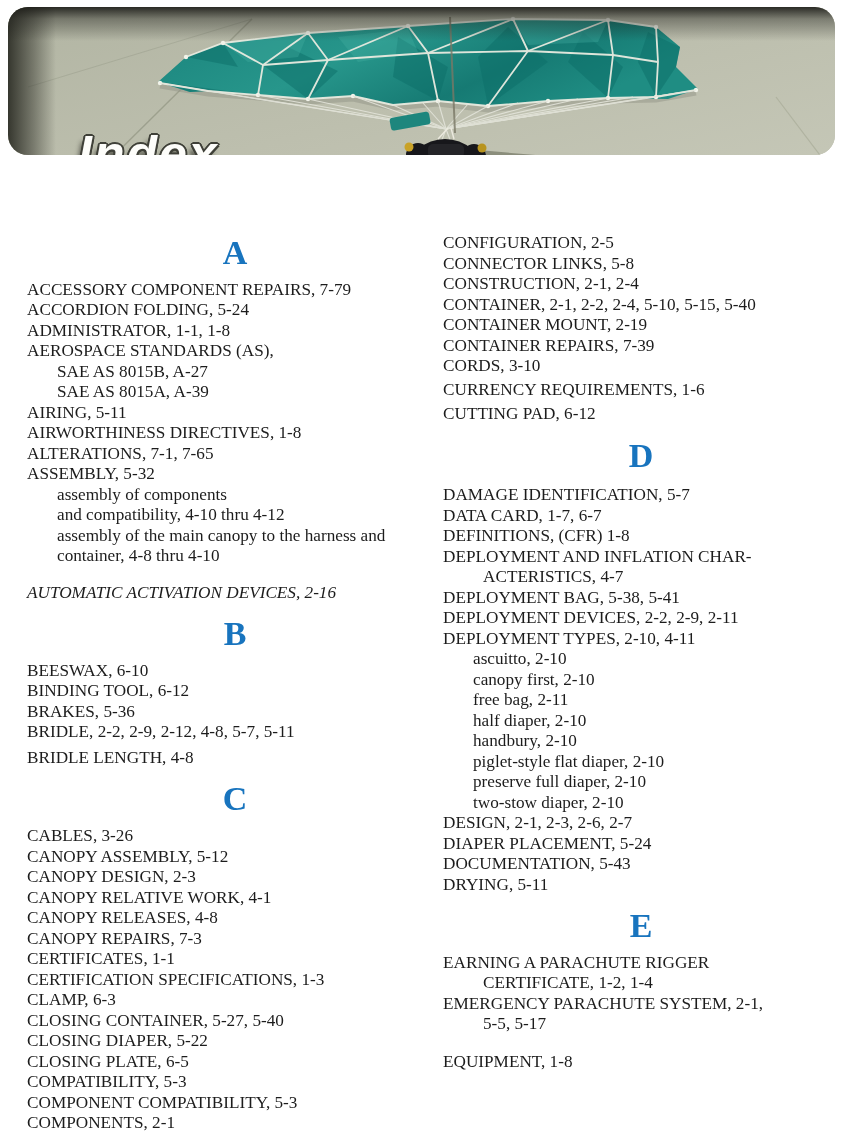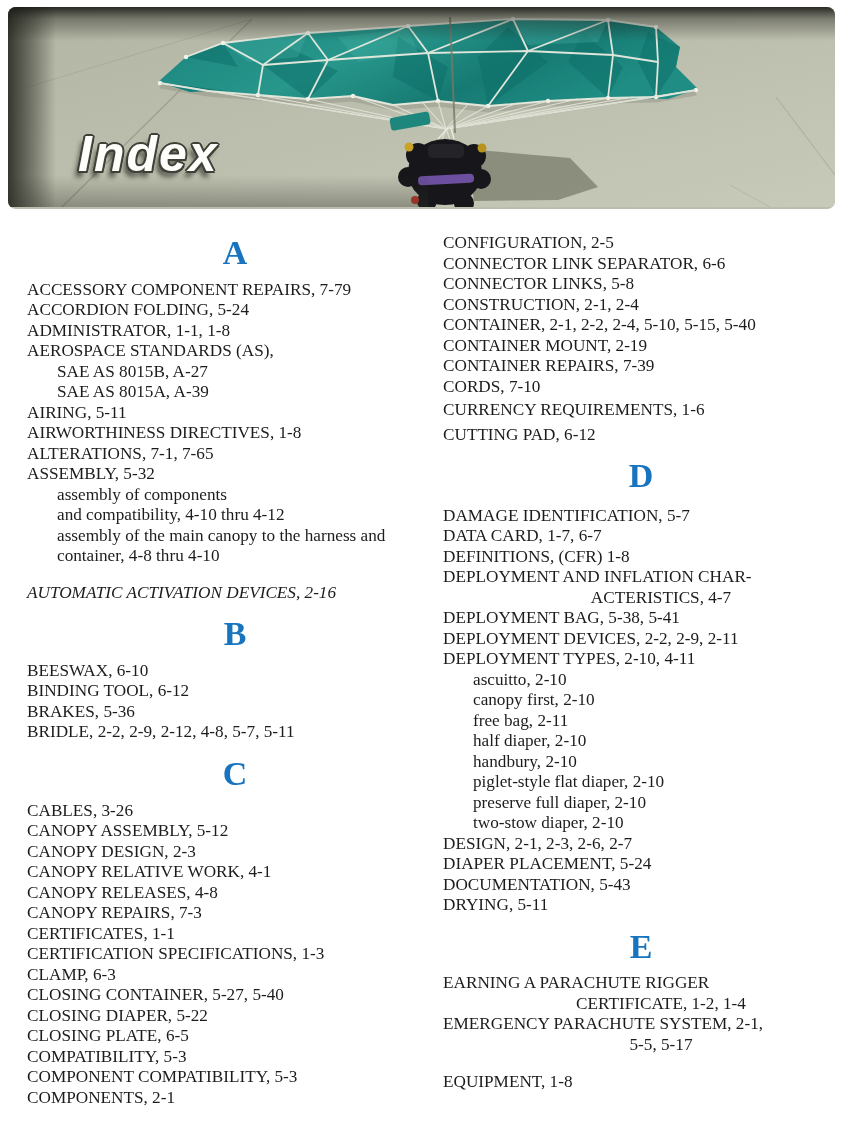--- a/index.html
+++ b/index.html
@@ -1,22 +1,22 @@
 <!DOCTYPE html>
 <html><head>
 <meta charset="utf-8">
 <style>
   html,body{margin:0;padding:0;}
   body{
     width:850px;height:1139px;background:#ffffff;position:relative;
     font-family:"Liberation Serif", serif;color:#1c1c1c;overflow:hidden;
   }
   .hero{
-    position:absolute;left:8px;top:7px;width:827px;height:202px;
-    border-radius:8px;overflow:hidden;background:#bcbead;
+    position:absolute;left:8px;top:7px;width:827px;height:148px;
+    border-radius:20px;overflow:hidden;background:#bcbead;
   }
   .hero svg{display:block;}
   .hero-title{
     position:absolute;left:70px;top:118px;
     font-family:"Liberation Sans", sans-serif;
     font-weight:bold;font-style:italic;
     font-size:50px;letter-spacing:2px;color:#fdfdfa;
     text-shadow:
       2px 0 0 #3f4038,-2px 0 0 #3f4038,0 2px 0 #3f4038,0 -2px 0 #3f4038,
       1.5px 1.5px 0 #3f4038,-1.5px 1.5px 0 #3f4038,
@@ -30,21 +30,21 @@
   .col{min-width:0;}
   .sec{
     font-size:34px;line-height:1.05;font-weight:bold;color:#1874be;
     text-align:center;margin:13px 0 9px 0;
   }
   .col .sec:first-child{margin-top:2px;}
   .entry{
     font-size:17.2px;line-height:20.5px;white-space:nowrap;
   }
   .ind1{margin-left:30px;}
-  .ind2{margin-left:40px;text-align:center;}
+  .ind2{margin-left:40px;}
 </style>
 </head>
 <body>
 
 <div>
 
   <div class="hero">
     <svg width="827" height="200" viewBox="0 0 827 200" xmlns="http://www.w3.org/2000/svg">
       <defs>
         <linearGradient id="gcon" x1="0" y1="0" x2="1" y2="1">
@@ -204,46 +204,46 @@
         <div class="entry ind1">assembly of components</div>
         <div class="entry ind1">and compatibility, 4-10 thru 4-12</div>
         <div class="entry ind1">assembly of the main canopy to the harness and</div>
         <div class="entry ind1">container, 4-8 thru 4-10</div>
         <div class="entry ind0" style="margin-top: 16px; font-style: italic;">AUTOMATIC ACTIVATION DEVICES, 2-16</div>
         <div class="sec">B</div>
         <div class="entry ind0">BEESWAX, 6-10</div>
         <div class="entry ind0">BINDING TOOL, 6-12</div>
         <div class="entry ind0">BRAKES, 5-36</div>
         <div class="entry ind0">BRIDLE, 2-2, 2-9, 2-12, 4-8, 5-7, 5-11</div>
+        <div class="entry ind0" style="margin-top: 5px;">BRIDLE LENGTH, 4-8</div>
         <div class="sec">C</div>
         <div class="entry ind0">CABLES, 3-26</div>
         <div class="entry ind0">CANOPY ASSEMBLY, 5-12</div>
         <div class="entry ind0">CANOPY DESIGN, 2-3</div>
         <div class="entry ind0">CANOPY RELATIVE WORK, 4-1</div>
         <div class="entry ind0">CANOPY RELEASES, 4-8</div>
         <div class="entry ind0">CANOPY REPAIRS, 7-3</div>
         <div class="entry ind0">CERTIFICATES, 1-1</div>
         <div class="entry ind0">CERTIFICATION SPECIFICATIONS, 1-3</div>
         <div class="entry ind0">CLAMP, 6-3</div>
         <div class="entry ind0">CLOSING CONTAINER, 5-27, 5-40</div>
         <div class="entry ind0">CLOSING DIAPER, 5-22</div>
         <div class="entry ind0">CLOSING PLATE, 6-5</div>
         <div class="entry ind0">COMPATIBILITY, 5-3</div>
         <div class="entry ind0">COMPONENT COMPATIBILITY, 5-3</div>
         <div class="entry ind0">COMPONENTS, 2-1</div>
       </div>
     <div class="col">
         <div class="entry ind0">CONFIGURATION, 2-5</div>
-        <div class="entry ind0">CONNECTOR LINK SEPARATOR, 6-6</div>
         <div class="entry ind0">CONNECTOR LINKS, 5-8</div>
         <div class="entry ind0">CONSTRUCTION, 2-1, 2-4</div>
         <div class="entry ind0">CONTAINER, 2-1, 2-2, 2-4, 5-10, 5-15, 5-40</div>
         <div class="entry ind0">CONTAINER MOUNT, 2-19</div>
         <div class="entry ind0">CONTAINER REPAIRS, 7-39</div>
-        <div class="entry ind0">CORDS, 7-10</div>
+        <div class="entry ind0">CORDS, 3-10</div>
         <div class="entry ind0" style="margin-top: 3px;">CURRENCY REQUIREMENTS, 1-6</div>
         <div class="entry ind0" style="margin-top: 4px;">CUTTING PAD, 6-12</div>
         <div class="sec">D</div>
         <div class="entry ind0" style="margin-top: 12px;">DAMAGE IDENTIFICATION, 5-7</div>
         <div class="entry ind0">DATA CARD, 1-7, 6-7</div>
         <div class="entry ind0">DEFINITIONS, (CFR) 1-8</div>
         <div class="entry ind0">DEPLOYMENT AND INFLATION CHAR-</div>
         <div class="entry ind2">ACTERISTICS, 4-7</div>
         <div class="entry ind0">DEPLOYMENT BAG, 5-38, 5-41</div>
         <div class="entry ind0">DEPLOYMENT DEVICES, 2-2, 2-9, 2-11</div>

